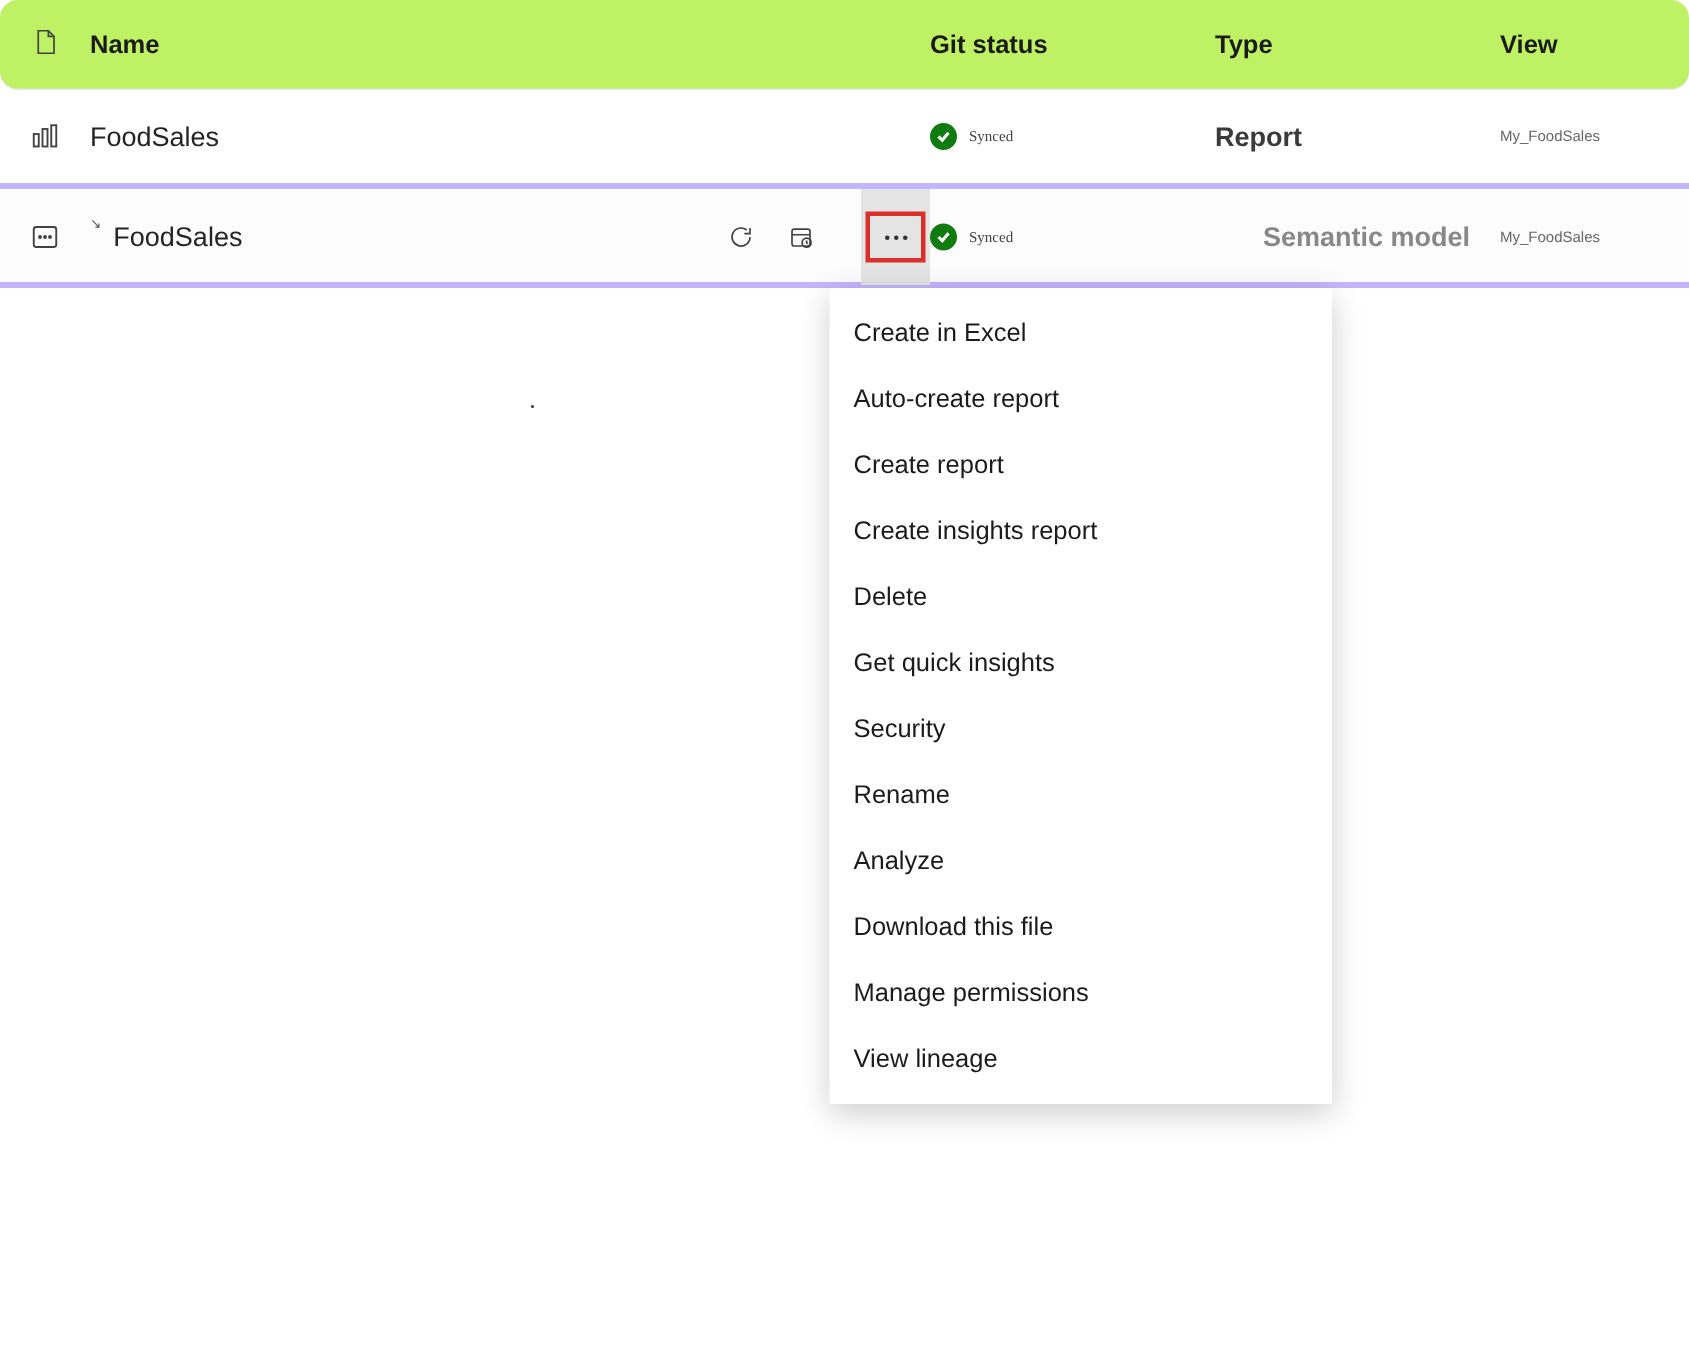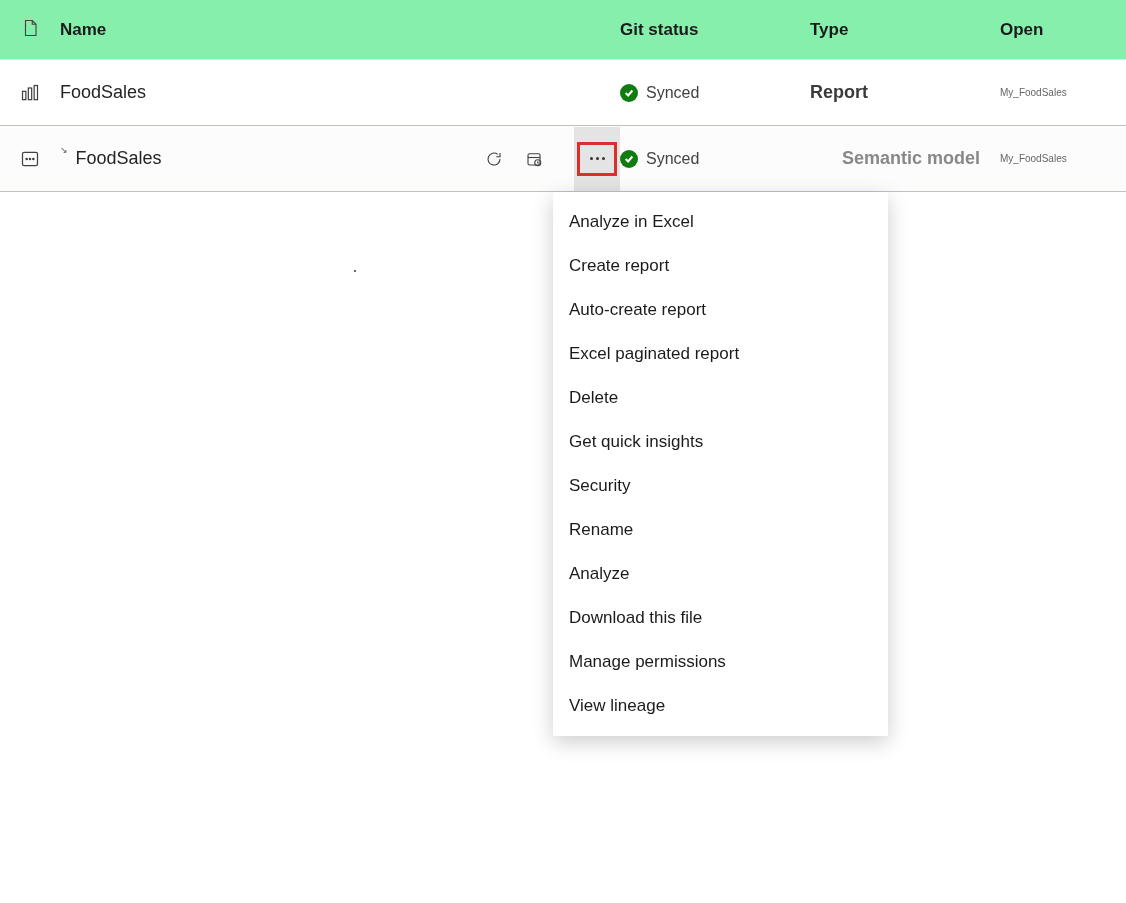--- a/index.html
+++ b/index.html
@@ -13,37 +13,38 @@
       overflow: hidden;
       position: relative;
     }
 
     .header-row {
       display: grid;
       grid-template-columns: 60px 560px 190px 190px 1fr;
       align-items: center;
       height: 60px;
       border-bottom: 1px solid #e6e6e6;
-      background: #86efac;
+      background: #bef264;
       padding-right: 20px;
+      border-radius: 12px;
     }
     .header-cell {
       font-weight: 600;
       font-size: 17px;
       color: #1b1b1b;
     }
     .header-icon-cell { display:flex; justify-content:center; }
     .file-icon svg { width:18px; height:22px; stroke:#424242; fill:none; stroke-width:1.5; }
 
     .data-row {
       display: grid;
       grid-template-columns: 60px 560px 190px 190px 1fr;
       align-items: center;
       height: 66px;
-      border-bottom: 1px solid #c4b5fd;
+      border-bottom: 4px solid #c4b5fd;
       padding-right: 20px;
     }
     .data-row.active { background: #fcfcfc; }
 
     .row-icon-cell { display:flex; justify-content:center; align-items:center; }
     .row-icon-cell svg { width:20px; height:20px; }
 
     .name-cell {
       display:flex;
       align-items:center;
@@ -56,21 +57,21 @@
       cursor: pointer;
     }
     .name-spacer { flex: 1 1 auto; }
 
     .git-cell { display:flex; align-items:center; gap:8px; }
     .check-badge {
       width:18px; height:18px; border-radius:50%; background:#107c10;
       display:flex; align-items:center; justify-content:center;
     }
     .check-badge svg { width:10px; height:10px; stroke:#fff; stroke-width:2.5; fill:none; }
-    .git-text { font-size:16px; color:#424242; }
+    .git-text { font-size:10px; color:#424242;font-family:Liberation Serif, serif; }
 
     .type-cell { font-size:18px; color:#3a3a3a;font-weight:bold; }
     .type-cell.muted { color:#888;margin-left:32px; }
 
     .owner-cell { font-size:10px; color:#666; }
 
     .action-icons {
       display:flex; align-items:center; gap:8px; margin-right: 16px;
     }
     .action-btn {
@@ -122,21 +123,21 @@
     <span class="file-icon">
       <svg viewBox="0 0 24 24">
           <path d="M6 2h9l5 5v15H6z"></path>
           <path d="M15 2v5h5"></path>
         </svg>
     </span>
   </div>
   <div class="header-cell">Name</div>
   <div class="header-cell">Git status</div>
   <div class="header-cell">Type</div>
-  <div class="header-cell">Open</div>
+  <div class="header-cell">View</div>
 </div>
 
 <div class="data-row">
   <div class="row-icon-cell">
     <svg viewBox="0 0 24 24" fill="none" stroke="#424242" stroke-width="1.5">
       <rect x="3" y="10" width="4" height="10"></rect>
         <rect x="10" y="6" width="4" height="14"></rect>
         <rect x="17" y="3" width="4" height="17"></rect>
     </svg>
   </div>
@@ -201,24 +202,24 @@
           <path d="M2 6l3 3 5-6"></path>
         </svg>
     </span>
     <span class="git-text">Synced</span>
   </div>
   <div class="type-cell muted">Semantic model</div>
   <div class="owner-cell">My_FoodSales</div>
 </div>
 
 <div class="context-menu">
-  <div class="menu-item">Analyze in Excel</div>
+  <div class="menu-item">Create in Excel</div>
+  <div class="menu-item">Auto-create report</div>
   <div class="menu-item">Create report</div>
-  <div class="menu-item">Auto-create report</div>
-  <div class="menu-item">Excel paginated report</div>
+  <div class="menu-item">Create insights report</div>
   <div class="menu-item">Delete</div>
   <div class="menu-item">Get quick insights</div>
   <div class="menu-item">Security</div>
   <div class="menu-item">Rename</div>
   <div class="menu-item">Analyze</div>
   <div class="menu-item">Download this file</div>
   <div class="menu-item">Manage permissions</div>
   <div class="menu-item">View lineage</div>
 </div>
 

